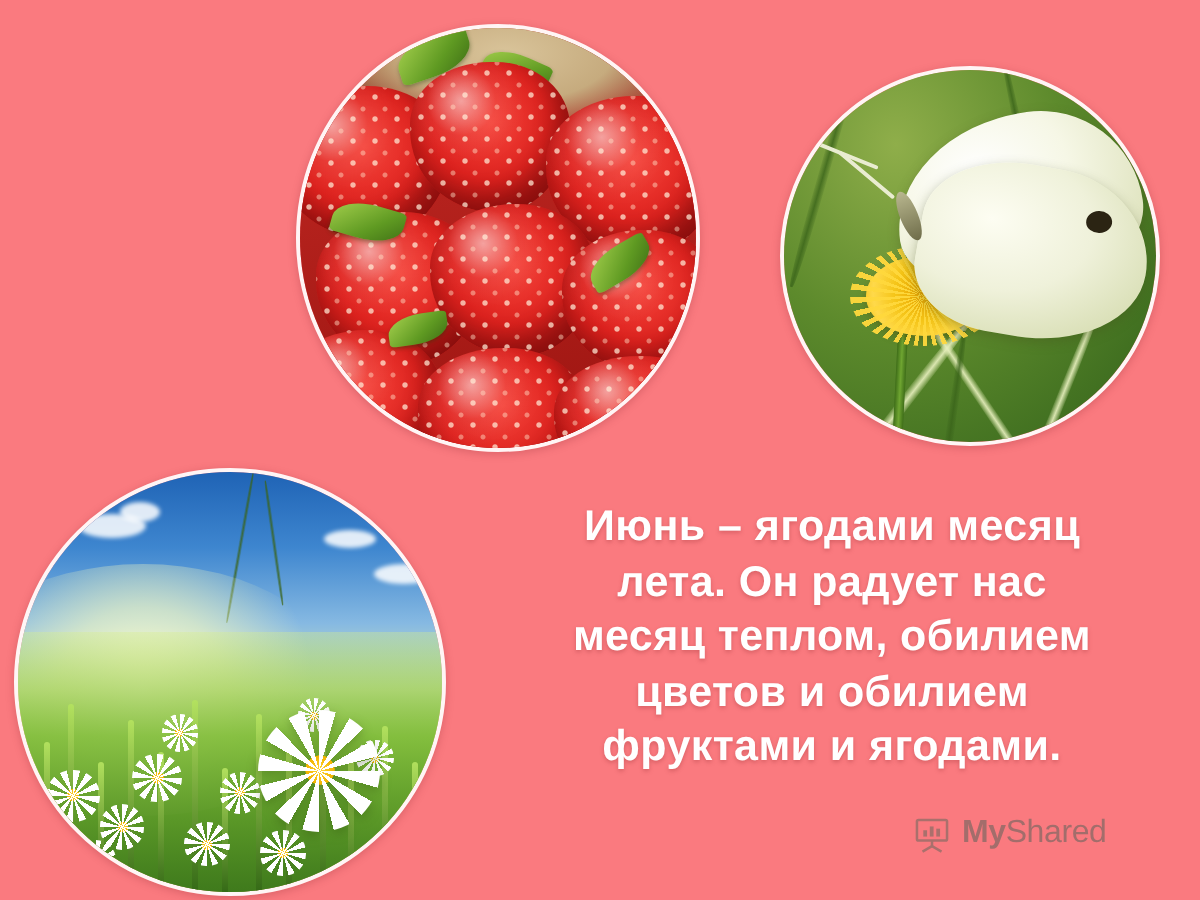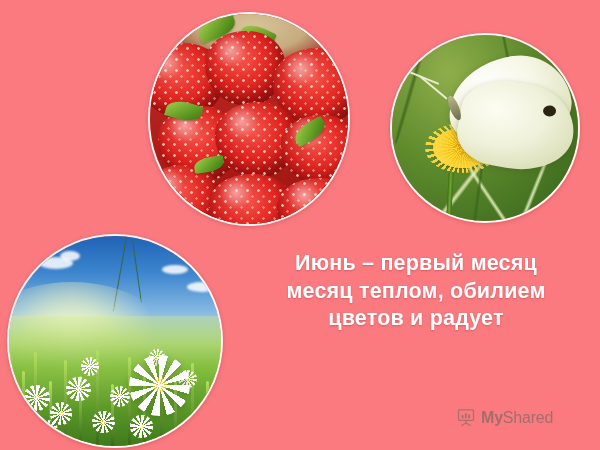--- a/index.html
+++ b/index.html
@@ -270,21 +270,20 @@
     letter-spacing: 0.2px;
     text-shadow: 0 1px 2px rgba(150, 45, 50, 0.35);
   }
 
   
   .watermark {
     position: absolute;
     left: 456px;
     top: 408px;
     display: flex;
-    align-items: center;
     gap: 5px;
     opacity: 0.62;
   }
   .wm-icon {
     width: 20px;
     height: 19px;
     display: block;
   }
   .wm-text {
     font-family: "Liberation Sans", sans-serif;
@@ -374,23 +373,25 @@
       <div class="daisy" style="left:16%;top:90%;width:10px;height:10px"></div>
       <div class="daisy" style="left:60%;top:88%;width:11px;height:11px"></div>
       <div class="daisy" style="left:36%;top:60%;width:9px;height:9px"></div>
       <div class="daisy" style="left:68%;top:56%;width:8px;height:8px"></div>
       <div class="daisy" style="left:82%;top:66%;width:9px;height:9px"></div>
       <div class="daisy daisy-big"></div>
     </div>
   </div>
 
   <div class="body-text">
-    <div>Июнь – первый месяц</div>
+    <div>Июнь – ягодами месяц</div>
+    <div>лета. Он радует нас</div>
     <div>месяц теплом, обилием</div>
-    <div>цветов и радует</div>
+    <div>цветов и обилием</div>
+    <div>фруктами и ягодами.</div>
   </div>
 
   <div class="watermark">
     <svg class="wm-icon" viewBox="0 0 24 24">
       <rect x="2.5" y="2.5" width="19" height="13" rx="1" fill="none" stroke="#7a6a62" stroke-width="1.6"></rect>
       <rect x="6.5" y="9" width="2.4" height="4" fill="#7a6a62"></rect>
       <rect x="10.6" y="6.6" width="2.4" height="6.4" fill="#7a6a62"></rect>
       <rect x="14.7" y="8" width="2.4" height="5" fill="#7a6a62"></rect>
       <line x1="12" y1="15.5" x2="12" y2="19" stroke="#7a6a62" stroke-width="1.6"></line>
       <line x1="12" y1="19" x2="6" y2="22.5" stroke="#7a6a62" stroke-width="1.6"></line>

